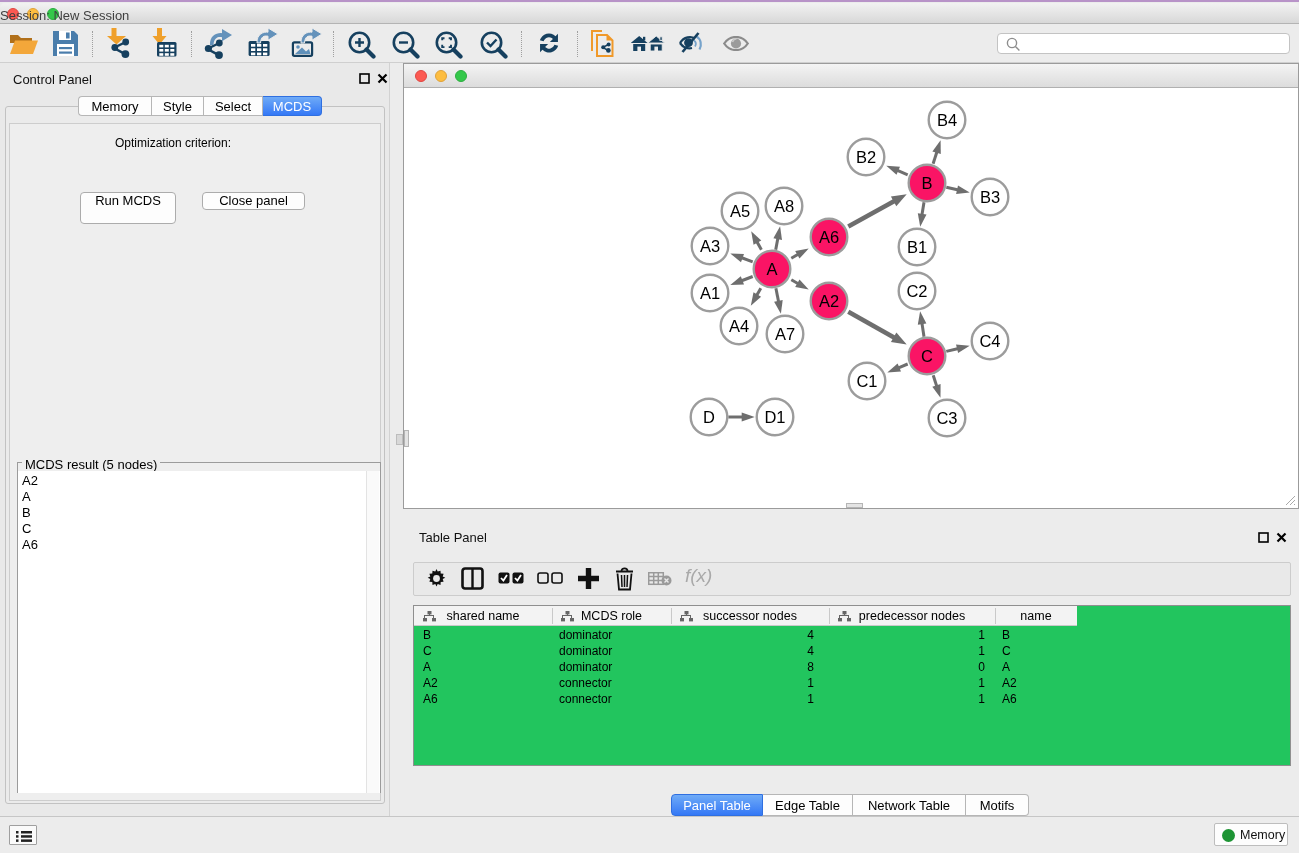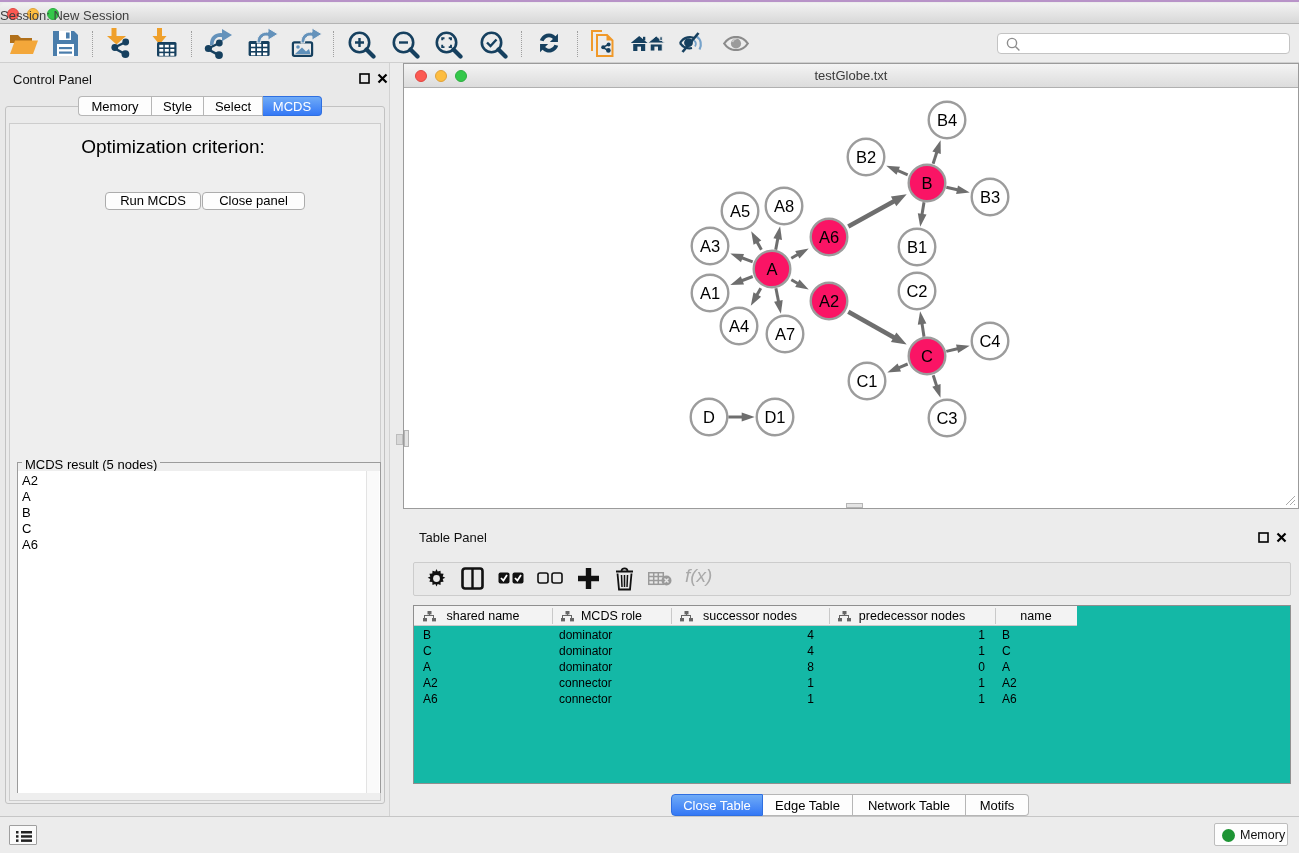--- a/index.html
+++ b/index.html
@@ -205,41 +205,40 @@
   <div class="abs" style="left:5px;top:43px;width:380px;height:698px;background:#ebebeb;border:1px solid #c2c2c2;border-radius:3px"></div>
   <div class="abs" style="left:9px;top:60px;width:372px;height:678px;background:#eeeeee;border:1px solid #cdcdcd"></div>
 
   <div class="abs" style="left:78px;top:33px;height:20px;display:flex;font-size:13px;line-height:20px;text-align:center">
     <div style="width:73px;background:#fdfdfd;border:1px solid #b6b6b6;border-right:none;border-radius:4px 0 0 4px">Memory</div>
     <div style="width:52px;background:#fdfdfd;border:1px solid #b6b6b6;border-right:none">Style</div>
     <div style="width:60px;background:#fdfdfd;border:1px solid #b6b6b6">Select</div>
     <div style="width:59px;background:linear-gradient(#6fabf7,#3478f6);border:1px solid #2f6fe0;border-left:none;border-radius:0 4px 4px 0;color:#fff">MCDS</div>
   </div>
 
-  <div class="txt" style="left:0;top:73px;width:346px;text-align:center;font-size:19px;color:#000">Optimization criterion:</div>
-  <div class="abs" style="left:105px;top:129px;width:96px;height:18px;background:#fdfdfd;border:1px solid #acacac;border-radius:4px;text-align:center;font-size:13px;line-height:16px">Run MCDS</div>
+  <div class="txt" style="left:0;top:73px;width:346px;text-align:center;font-size:12px;color:#000">Optimization criterion:</div>
+  <div class="abs" style="left:80px;top:129px;width:96px;height:32px;background:#fdfdfd;border:1px solid #acacac;border-radius:4px;text-align:center;font-size:13px;line-height:16px">Run MCDS</div>
   <div class="abs" style="left:202px;top:129px;width:103px;height:18px;background:#fdfdfd;border:1px solid #acacac;border-radius:4px;text-align:center;font-size:13px;line-height:16px">Close panel</div>
 
   <div class="abs" style="left:17px;top:399px;width:364px;height:331px;border:1px solid #9b9b9b"></div>
   <div class="abs" style="left:22px;top:394px;background:#eeeeee;padding:0 3px;font-size:13px;color:#000">MCDS result (5 nodes)</div>
   <div class="abs" style="left:18px;top:408px;width:362px;height:322px;background:#fff">
     <div style="font-size:13px;line-height:16px;padding:2px 0 0 4px;color:#000">A2<br>A<br>B<br>C<br>A6</div>
     <div class="abs" style="right:1px;top:0;width:13px;height:322px;background:#fafafa;border-left:1px solid #e3e3e3"></div>
   </div>
 
 </div>
 
 <div class="abs" style="left:396px;top:434px;width:7px;height:11px;background:#d8d8d8;border:1px solid #bdbdbd"></div>
 
 <div class="abs" style="left:403px;top:63px;width:896px;height:446px;background:#fff;border:1px solid #9b9b9b">
   <div class="abs" style="left:0;top:0;width:894px;height:24px;background:linear-gradient(#f4f4f4,#dcdcdc);border-bottom:1px solid #b0b0b0">
     <div class="abs" style="left:11px;top:6px;width:12px;height:12px;border-radius:50%;background:#fc5a52;border:0.5px solid #df4743"></div>
     <div class="abs" style="left:31px;top:6px;width:12px;height:12px;border-radius:50%;background:#fdbd40;border:0.5px solid #dfa23a"></div>
     <div class="abs" style="left:51px;top:6px;width:12px;height:12px;border-radius:50%;background:#34c84a;border:0.5px solid #2dad41"></div>
-    <div class="txt" style="left:0;top:4px;width:894px;text-align:center;font-size:13px;color:#3a3a3a">testGlobe.txt</div>
   </div>
   <svg class="abs" style="right:2px;bottom:2px" width="11" height="11">
       <path d="M10,1 L1,10 M10,5 L5,10 M10,9 L9,10" stroke="#a9a9a9" stroke-width="1" fill="none"></path>
     </svg>
   <div class="abs" style="left:0;top:366px;width:5px;height:17px;background:#e4e4e4;border:1px solid #b5b5b5"></div>
   <div class="abs" style="left:442px;bottom:0;width:17px;height:5px;background:#e4e4e4;border:1px solid #b5b5b5"></div>
 </div>
 <svg style="position:absolute;left:403px;top:88px" width="894" height="420" font-family="Liberation Sans, sans-serif">
 <g transform="translate(0,-25)">
 <line x1="358.4" y1="186.7" x2="353.8" y2="178.4" stroke="#6e6e6e" stroke-width="3.0"></line>
@@ -377,21 +376,21 @@
           <rect x="0.7" y="0.7" width="14.6" height="11.6"></rect>
           <path d="M0,4.5 h16 M0,8.5 h16 M5.7,0 v13 M10.3,0 v13"></path>
         </g>
         <circle cx="18.5" cy="8.5" r="5" fill="#9a9a9a"></circle>
         <path d="M16.5,6.5 l4,4 M20.5,6.5 l-4,4" stroke="#e9e9e9" stroke-width="1.4"></path>
       </svg>
 
     <div class="txt" style="left:271px;top:2px;font-family:Liberation Sans, sans-serif;font-style:italic;font-size:19px;color:#a9a9a9">f(x)</div>
   </div>
 
-  <div class="abs" style="left:10px;top:81px;width:878px;height:179px;background:#14b8a6;border:1px solid #8f8f8f">
+  <div class="abs" style="left:10px;top:81px;width:878px;height:161px;background:#22c55e;border:1px solid #8f8f8f">
 <div class="abs" style="left:0;top:0;width:663px;height:20px;background:#f3f3f3;border-bottom:1px solid #c9c9c9">
 <svg class="abs" style="left:9px;top:5px" width="13" height="11" viewBox="0 0 13 11">
           <g fill="#666">
             <rect x="4.5" y="0" width="4" height="3.4"></rect>
             <rect x="0" y="7" width="4" height="3.4"></rect>
             <rect x="9" y="7" width="4" height="3.4"></rect>
             <path d="M6,3 h1 v2 h-5 v2 h-1 v-3 h5 z M6,4 h5 v3 h-1 v-2 h-4 z"></path>
           </g>
         </svg>
 <div class="txt" style="left:0px;top:3px;width:138px;text-align:center;font-size:12.5px;color:#000">shared name</div>
@@ -449,21 +448,21 @@
 <div class="txt" style="left:500px;top:69px;width:71px;text-align:right;font-size:12px;line-height:16px">1</div>
 <div class="txt" style="left:588px;top:69px;font-size:12px;line-height:16px">A2</div>
 <div class="txt" style="left:9px;top:85px;font-size:12px;line-height:16px">A6</div>
 <div class="txt" style="left:145px;top:85px;font-size:12px;line-height:16px">connector</div>
 <div class="txt" style="left:330px;top:85px;width:70px;text-align:right;font-size:12px;line-height:16px">1</div>
 <div class="txt" style="left:500px;top:85px;width:71px;text-align:right;font-size:12px;line-height:16px">1</div>
 <div class="txt" style="left:588px;top:85px;font-size:12px;line-height:16px">A6</div>
   </div>
 
   <div class="abs" style="left:268px;top:270px;height:22px;display:flex;font-size:13px;line-height:22px;text-align:center">
-    <div style="width:92px;background:linear-gradient(#6fabf7,#3478f6);border:1px solid #2f6fe0;border-radius:4px 0 0 4px;color:#fff">Close Table</div>
+    <div style="width:92px;background:linear-gradient(#6fabf7,#3478f6);border:1px solid #2f6fe0;border-radius:4px 0 0 4px;color:#fff">Panel Table</div>
     <div style="width:90px;background:#fdfdfd;border:1px solid #b6b6b6;border-left:none">Edge Table</div>
     <div style="width:113px;background:#fdfdfd;border:1px solid #b6b6b6;border-left:none">Network Table</div>
     <div style="width:63px;background:#fdfdfd;border:1px solid #b6b6b6;border-left:none;border-radius:0 4px 4px 0">Motifs</div>
   </div>
 
 </div>
 
 <div class="abs" style="left:0;top:816px;width:1299px;height:41px;background:#ececec;border-top:1px solid #c6c6c6">
   <div class="abs" style="left:9px;top:8px;width:28px;height:20px;background:#fafafa;border:1px solid #9f9f9f;border-radius:1px">
     <svg class="abs" style="left:6px;top:4px" width="16" height="13">

